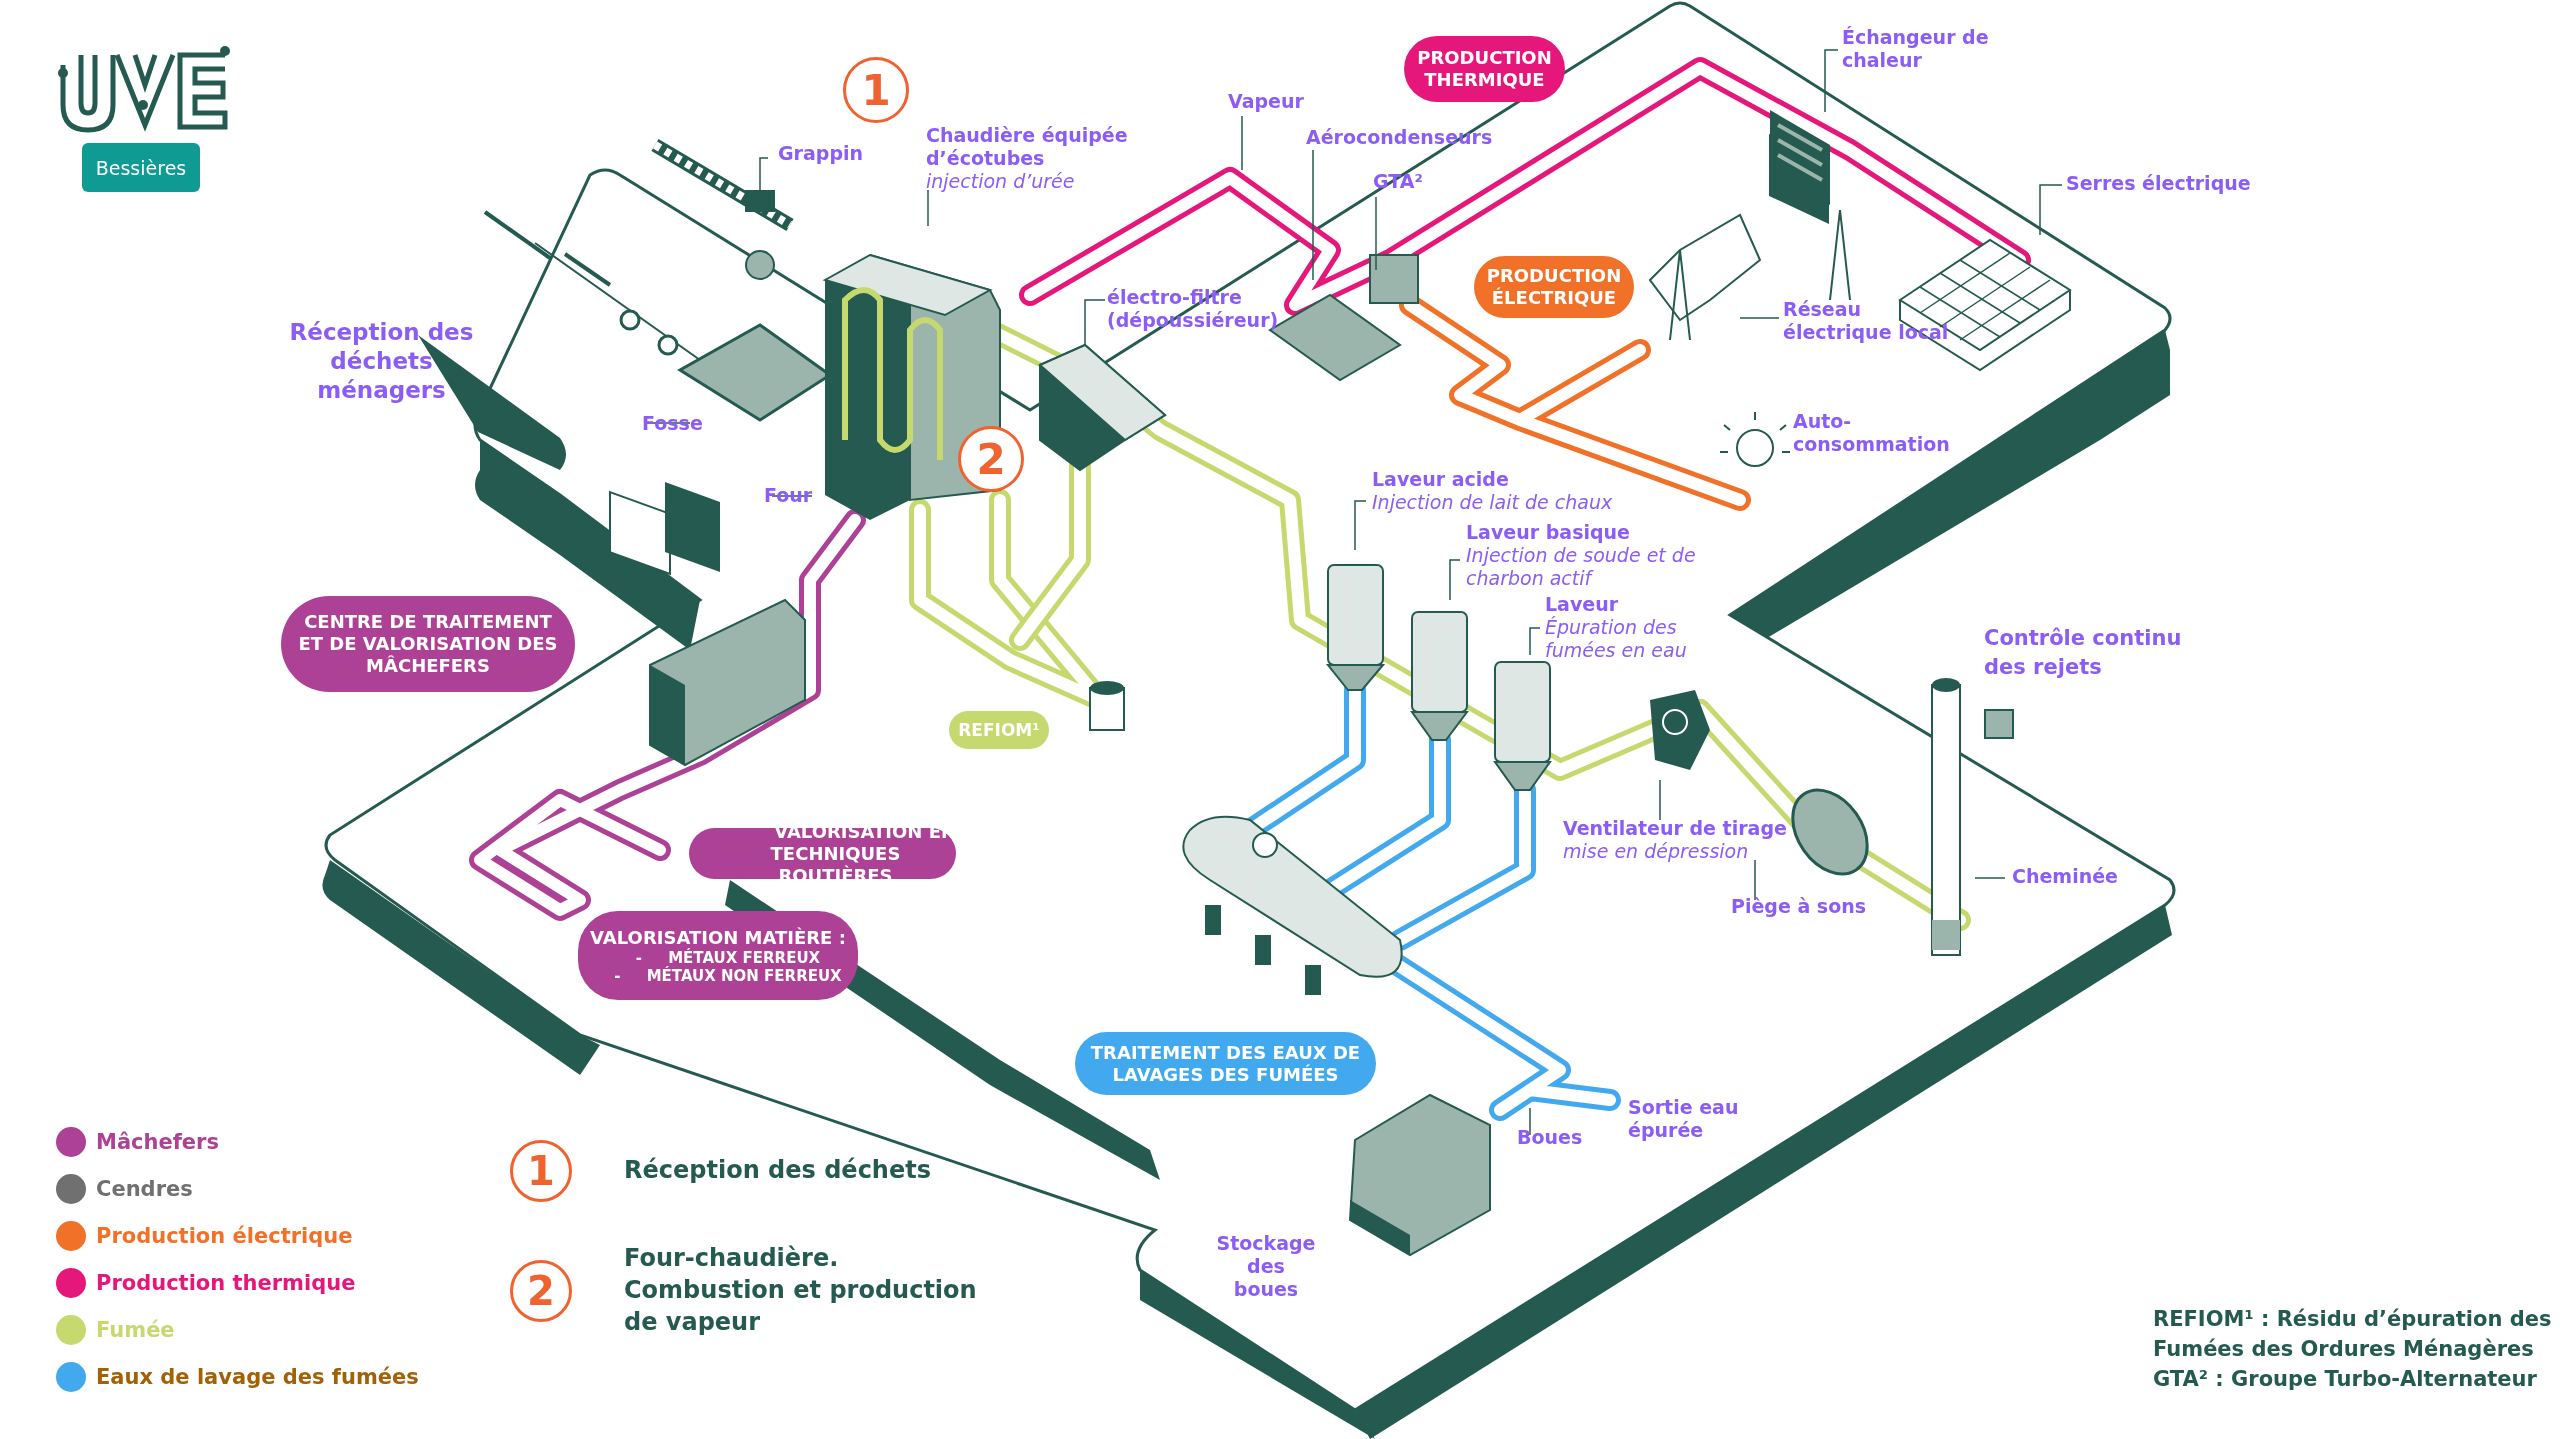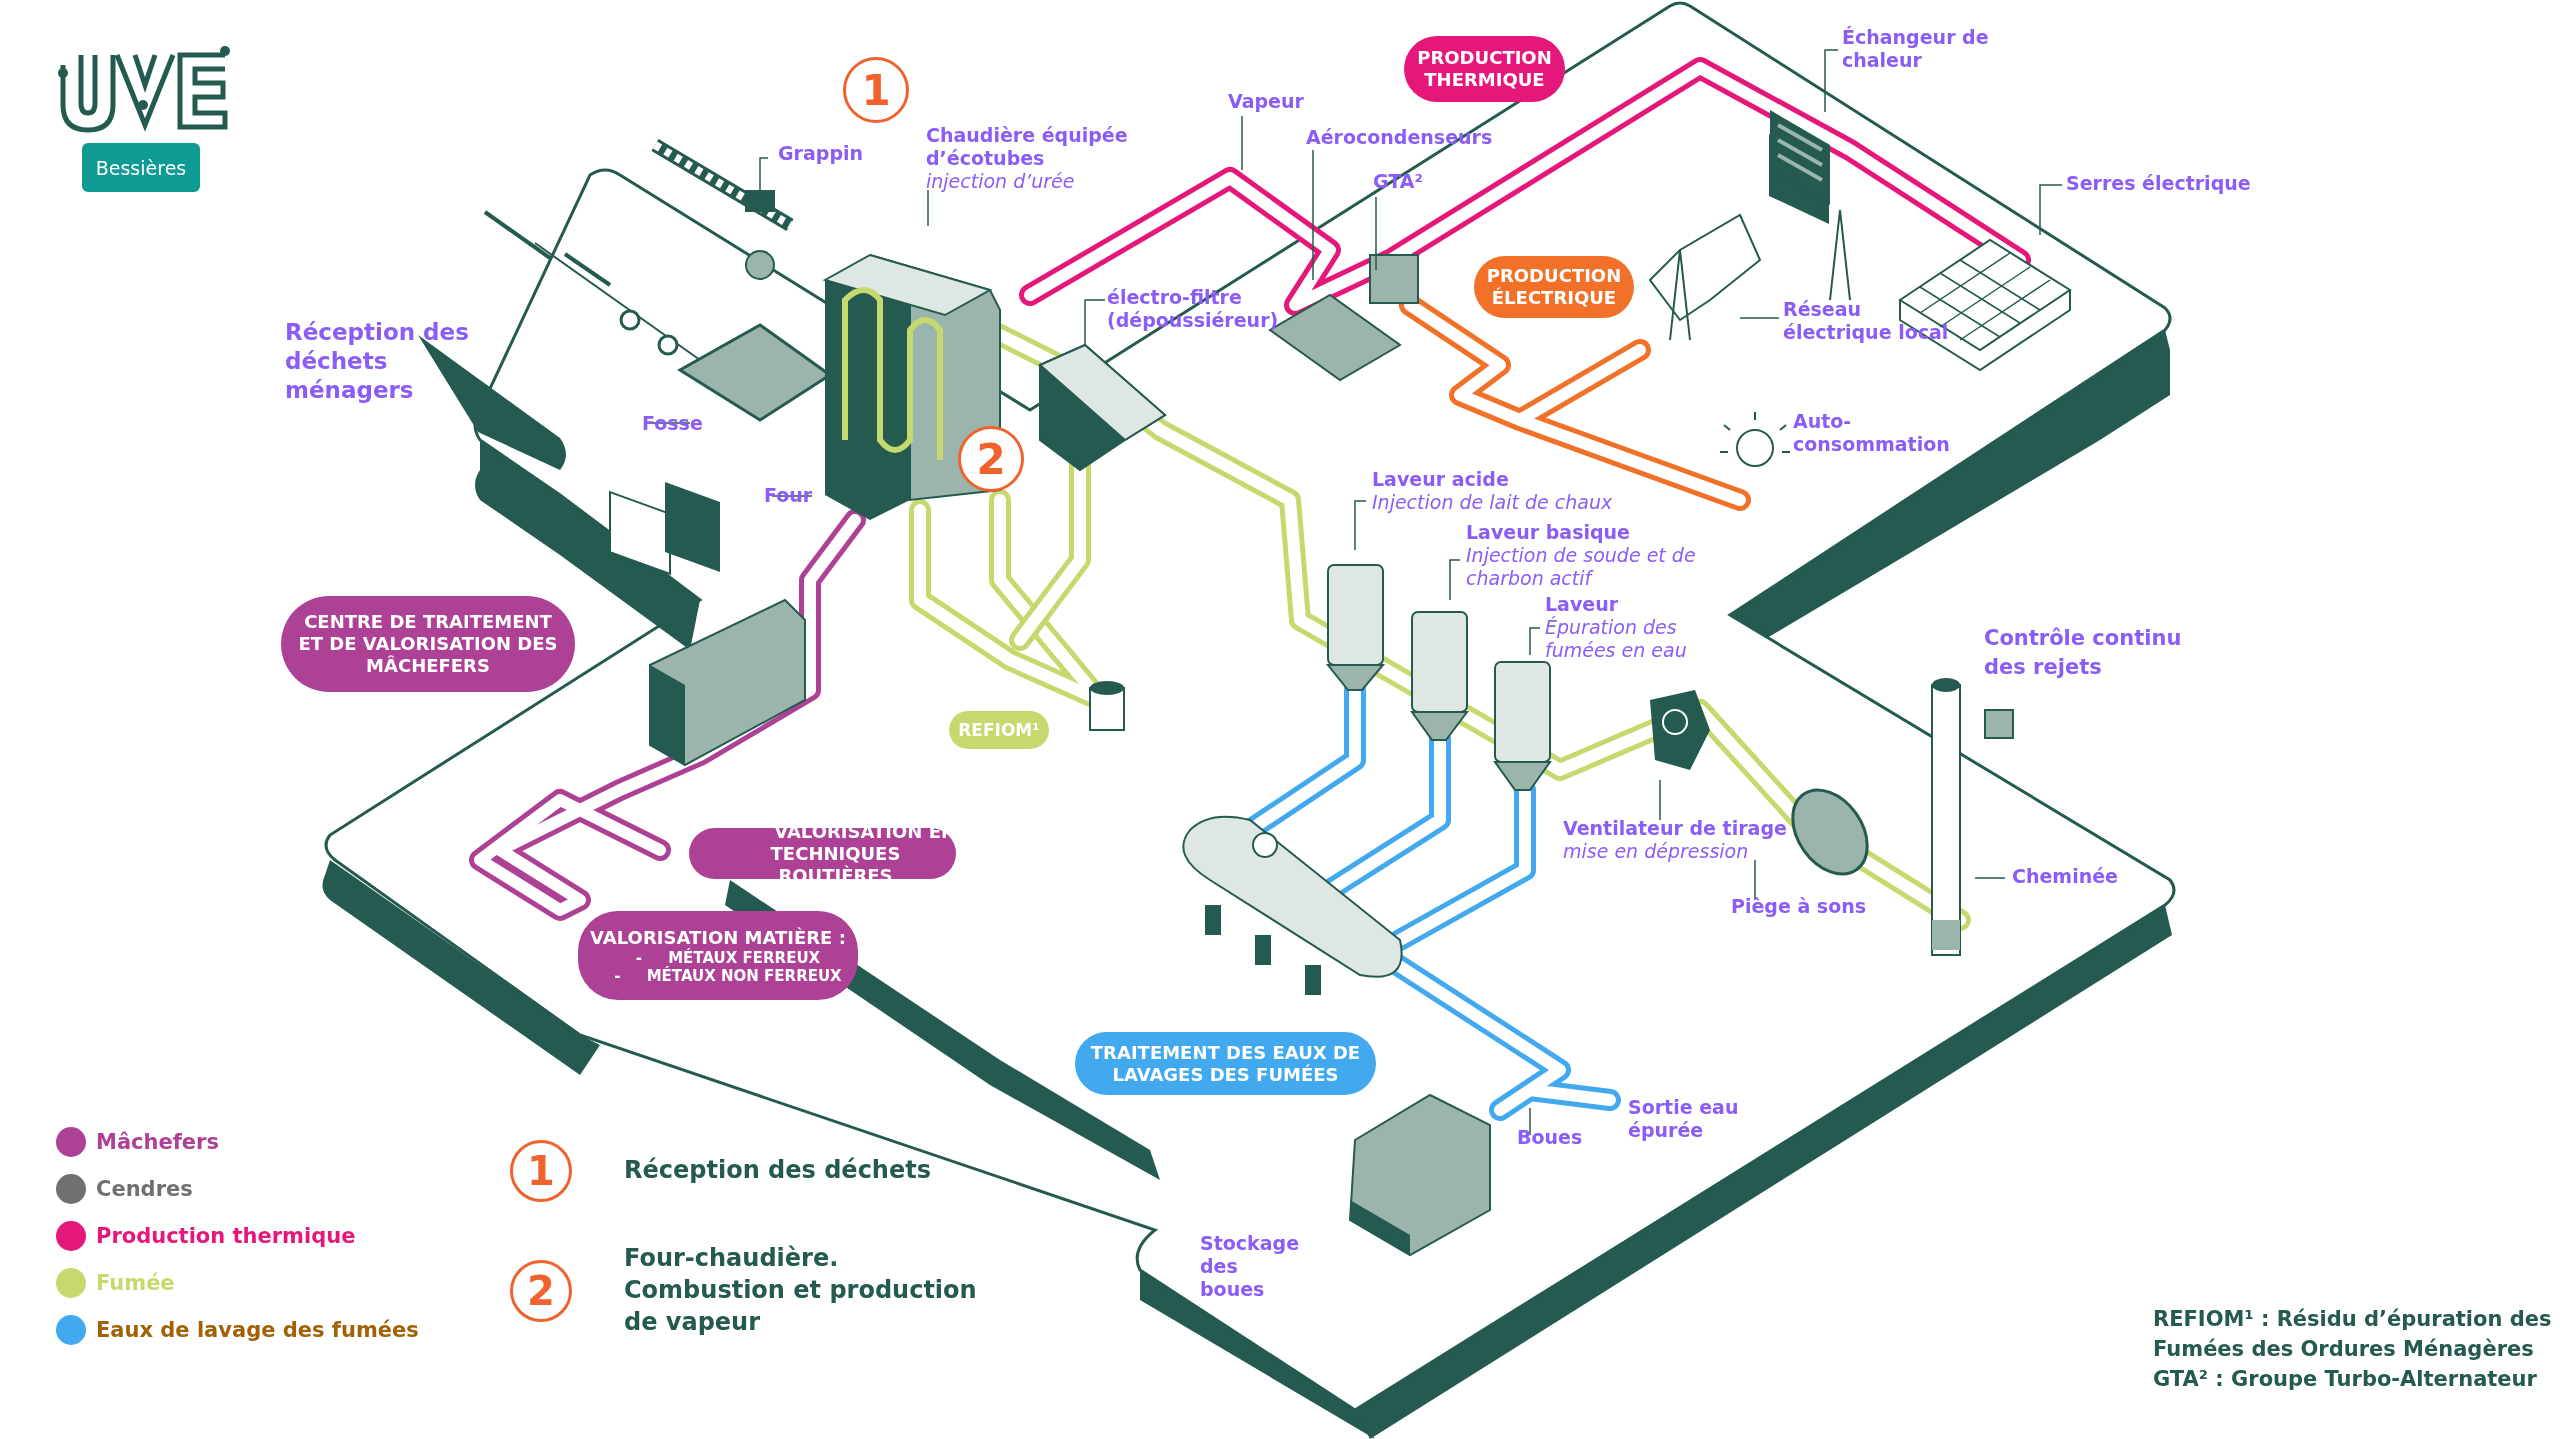--- a/index.html
+++ b/index.html
@@ -2,21 +2,21 @@
 <html><head>
 <meta charset="utf-8">
 <style>
   html, body { margin: 0; padding: 0; background: #ffffff; }
   body { width: 2560px; height: 1439px; position: relative; overflow: hidden; font-family: "DejaVu Sans", sans-serif; color: #245a4f; }
   svg.scene { position: absolute; left: 0; top: 0; width: 2560px; height: 1439px; }
   .lbl { position: absolute; font-size: 19px; line-height: 23px; color: #8b5cf6; white-space: nowrap; }
   .lbl b { font-weight: bold; }
   .lbl .sub { font-weight: normal; font-style: italic; }
   .lbl.big { font-size: 23px; line-height: 29px; font-weight: bold; }
-  .lbl.right { text-align: left; }
+  .lbl.right { text-align: center; }
   .pill { position: absolute; color: #fff; font-weight: bold; font-size: 18px; line-height: 22px; text-align: center; display: flex; flex-direction: column; justify-content: center; align-items: center; border-radius: 40px; }
   .pill .line { display: block; }
   .pill.left { align-items: flex-start; padding-left: 26px; box-sizing: border-box; }
   .pill .bul { font-size: 15px; line-height: 18px; padding-left: 20px; }
   .logo-badge { position: absolute; left: 82px; top: 143px; width: 118px; height: 49px; background: #0f9a94; border-radius: 6px; color: #fff; font-size: 19px; display: flex; align-items: center; justify-content: center; }
   .legend { position: absolute; left: 56px; top: 1118px; }
   .legend-item { display: flex; align-items: center; height: 47px; font-size: 21px; font-weight: bold; }
   .legend-dot { width: 30px; height: 30px; border-radius: 50%; margin-right: 10px; }
   .step { position: absolute; display: flex; align-items: flex-start; }
   .step-num { width: 62px; height: 62px; border: 3px solid #f0622e; border-radius: 50%; color: #f0622e; font-size: 40px; font-weight: bold; display: flex; align-items: center; justify-content: center; box-sizing: border-box; }
@@ -262,20 +262,24 @@
 <div class="legend">
   <div class="legend-item">
       <span class="legend-dot" style="background:#ad4195"></span>
       <span style="color:#ad4195">Mâchefers</span>
     </div>
   <div class="legend-item">
       <span class="legend-dot" style="background:#707070"></span>
       <span style="color:#707070">Cendres</span>
     </div>
   <div class="legend-item">
+      <span class="legend-dot" style="background:#f07127"></span>
+      <span style="color:#f07127">Production électrique</span>
+    </div>
+  <div class="legend-item">
       <span class="legend-dot" style="background:#e5177b"></span>
       <span style="color:#e5177b">Production thermique</span>
     </div>
   <div class="legend-item">
       <span class="legend-dot" style="background:#c6d96e"></span>
       <span style="color:#c6d96e">Fumée</span>
     </div>
   <div class="legend-item">
       <span class="legend-dot" style="background:#42a9ef"></span>
       <span style="color:#a16207">Eaux de lavage des fumées</span>

